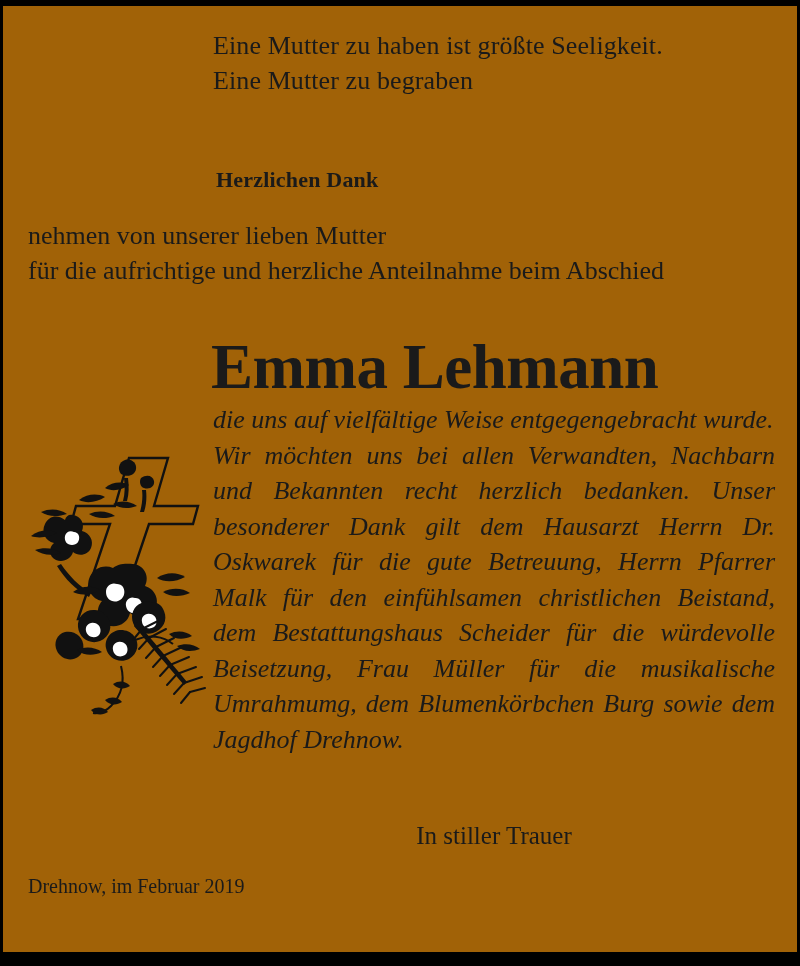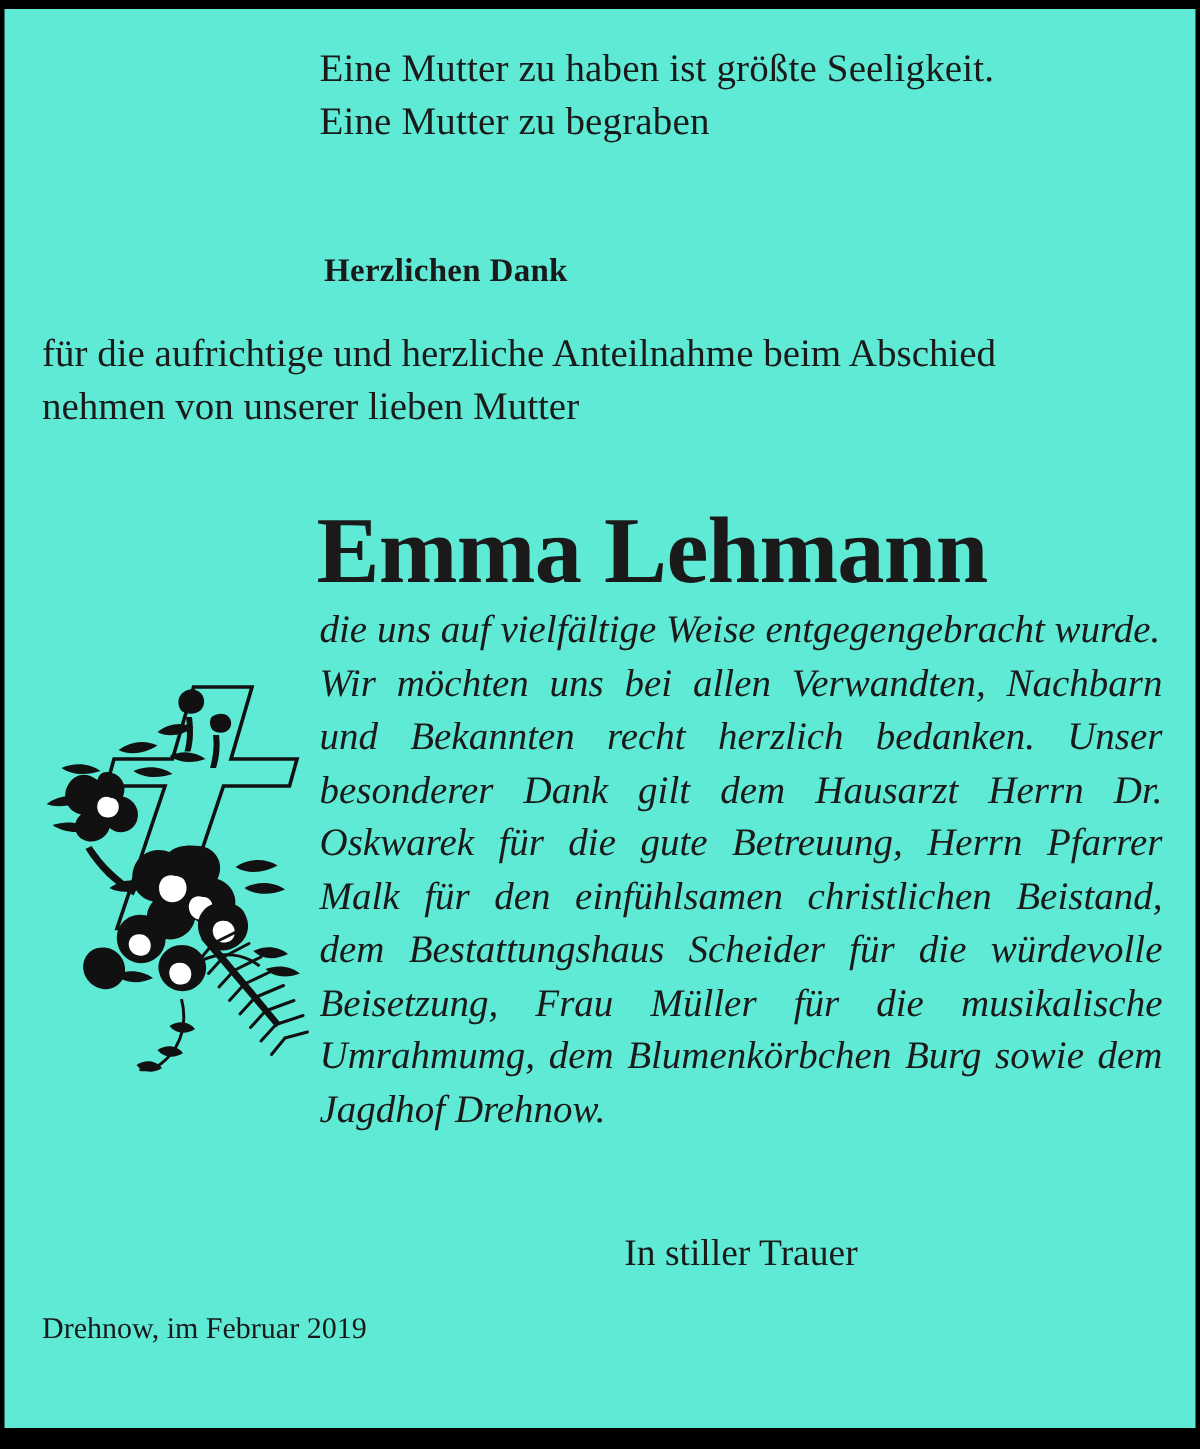--- a/index.html
+++ b/index.html
@@ -12,21 +12,21 @@
   body {
     font-family: "Liberation Serif", "DejaVu Serif", serif;
     color: #1a1a1a;
   }
 
   .notice {
     position: relative;
     width: 800px;
     height: 966px;
     box-sizing: border-box;
-    background: #5eead4;
+    background: #a16207;
     overflow: hidden;
   }
 
   
   .frame-top {
     position: absolute;
     left: 0;
     top: 0;
     width: 800px;
     height: 6px;
@@ -178,22 +178,22 @@
   <div class="content">
 
     <div class="verse">
       <div>Eine Mutter zu haben ist größte Seeligkeit.</div>
       <div>Eine Mutter zu begraben</div>
     </div>
 
     <div class="thanks-heading">Herzlichen Dank</div>
 
     <div class="intro">
+      <div>nehmen von unserer lieben Mutter</div>
       <div>für die aufrichtige und herzliche Anteilnahme beim Abschied</div>
-      <div>nehmen von unserer lieben Mutter</div>
     </div>
 
     <div class="deceased-name">Emma Lehmann</div>
 
     <div class="ornament">
       <svg viewBox="0 0 190 292" xmlns="http://www.w3.org/2000/svg" aria-hidden="true">
         <g fill="none" stroke="#111111" stroke-width="2.4" stroke-linejoin="miter">
 
           <path d="M112 14 L151 14 L137 62 L181 62 L176 80 L132 80 L100 175 L61 175 L93 80 L54 80 L59 62 L98 62 Z"></path>
         </g>

